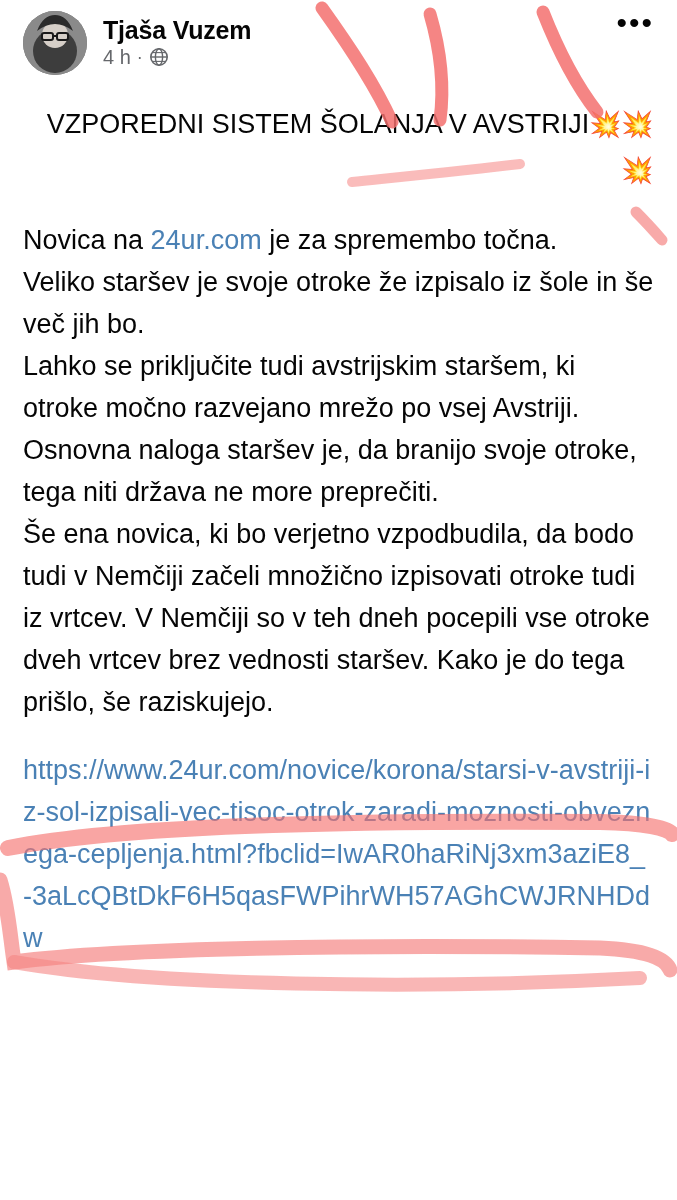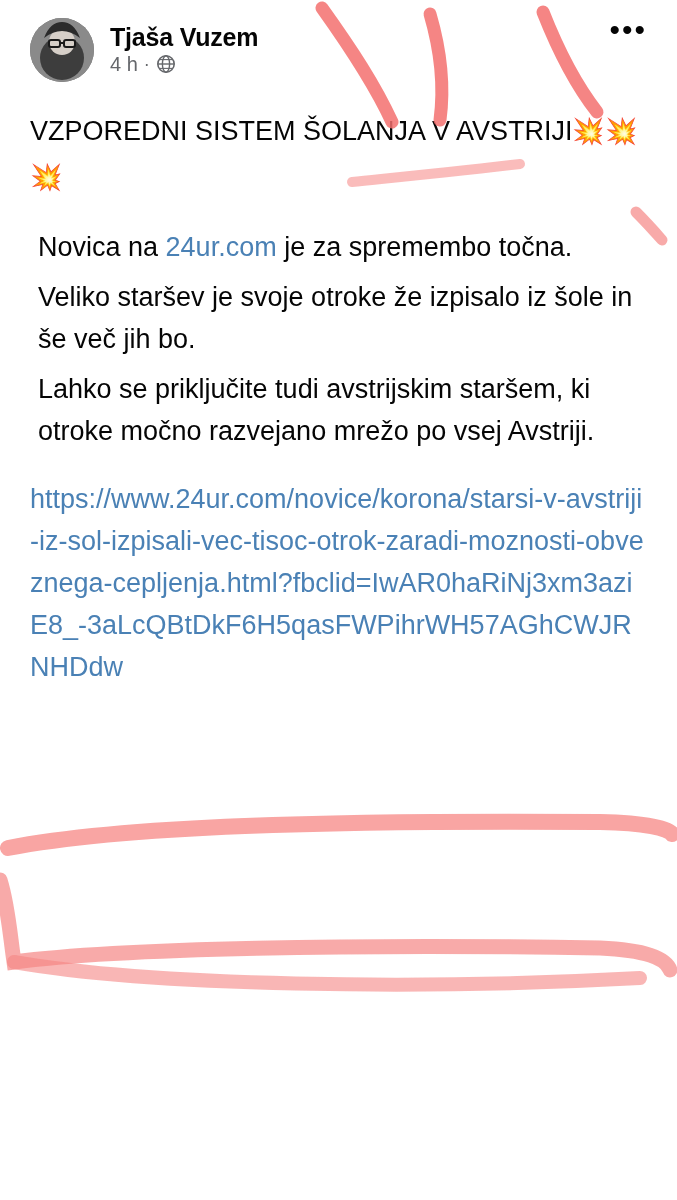--- a/index.html
+++ b/index.html
@@ -13,21 +13,21 @@
     font-family: "Liberation Sans", sans-serif;
     color: #1c1e21;
     overflow: hidden;
     position: relative;
   }
   .post {
     position: relative;
     width: 677px;
     height: 1200px;
     box-sizing: border-box;
-    padding: 8px;
+    padding: 1px;
     background: #fff;
   }
   .post-header {
     display: flex;
     align-items: flex-start;
     padding: 8px 14px 4px 22px;
     position: relative;
     height: 86px;
     box-sizing: border-box;
   }
@@ -88,24 +88,25 @@
     font-size: 27px;
     line-height: 42px;
     color: #050505;
   }
   .headline {
     font-size: 27px;
     line-height: 46px;
     margin-top: 14px;
     margin-bottom: 26px;
     word-break: break-word;
+    text-align: right;
   }
   .emoji { font-size: 26px; }
   .para {
-    margin: 8px;
+    margin: 0;
     word-break: break-word;
   }
   .link {
     color: #3b6ea5;
     text-decoration: none;
     word-break: break-all;
   }
   .link-blue {
     color: #4a81b5;
   }
@@ -166,20 +167,22 @@
   <div class="post-body">
     <div class="headline">
       <span>VZPOREDNI SISTEM ŠOLANJA V AVSTRIJI</span><span class="emoji">💥💥💥</span>
     </div>
 
     <p class="para">
       <span>Novica na </span><span class="link link-blue">24ur.com</span><span> je za spremembo točna.</span>
     </p>
     <p class="para">Veliko staršev je svoje otroke že izpisalo iz šole in še več jih bo.</p>
     <p class="para">Lahko se priključite tudi avstrijskim staršem, ki otroke močno razvejano mrežo po vsej Avstriji.</p>
+    <p class="para">Osnovna naloga staršev je, da branijo svoje otroke, tega niti država ne more preprečiti.</p>
+    <p class="para">Še ena novica, ki bo verjetno vzpodbudila, da bodo tudi v Nemčiji začeli množično izpisovati otroke tudi iz vrtcev. V Nemčiji so v teh dneh pocepili vse otroke dveh vrtcev brez vednosti staršev. Kako je do tega prišlo, še raziskujejo.</p>
   </div>
 
   <div class="bottom-link">https://www.24ur.com/novice/korona/starsi-v-avstriji-iz-sol-izpisali-vec-tisoc-otrok-zaradi-moznosti-obveznega-cepljenja.html?fbclid=IwAR0haRiNj3xm3aziE8_-3aLcQBtDkF6H5qasFWPihrWH57AGhCWJRNHDdw</div>
 
   <svg class="annotations" viewBox="0 0 677 1200" aria-hidden="true">
     <g stroke="#f4706e" fill="none" stroke-linecap="round" opacity="0.85">
       <path d="M322 8 C 352 50, 375 85, 392 122" stroke-width="13"></path>
       <path d="M430 14 C 442 55, 444 90, 440 120" stroke-width="13"></path>
       <path d="M543 12 C 556 45, 572 80, 597 112" stroke-width="13"></path>
       <path d="M352 182 C 410 176, 470 170, 520 164" stroke-width="10" opacity="0.55"></path>

